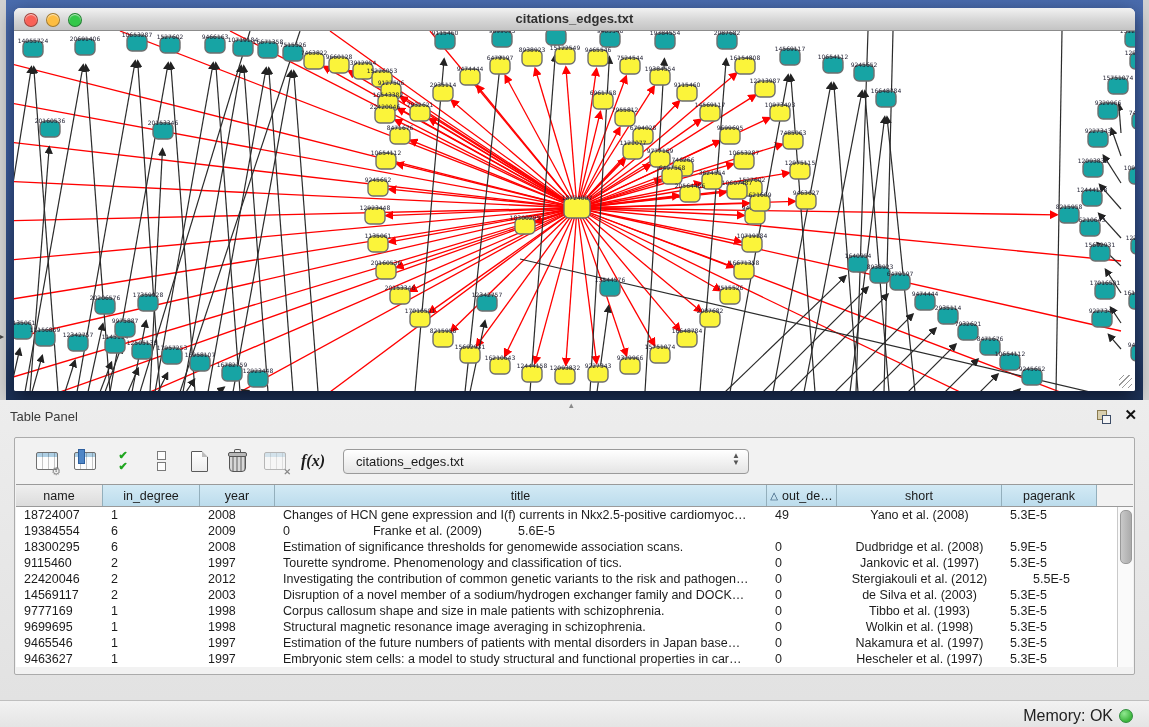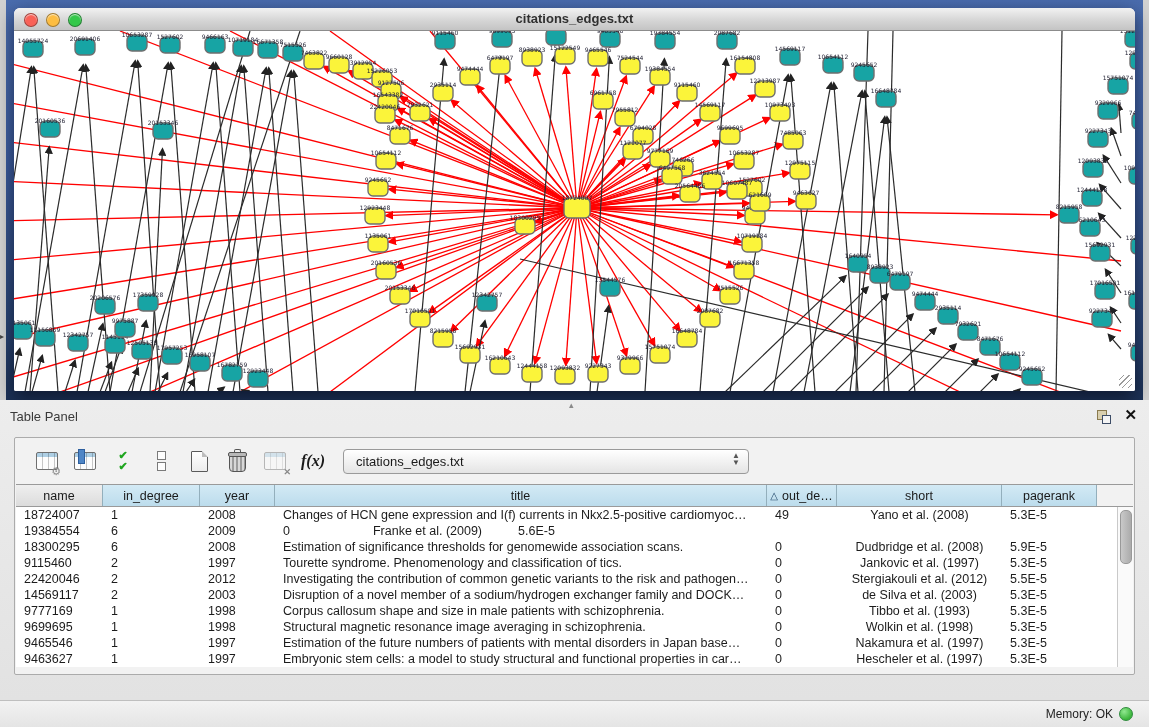--- a/index.html
+++ b/index.html
@@ -86,21 +86,21 @@
   
   .tabs-bar{position:absolute;left:0;top:273px;width:100%;height:27px;display:flex;align-items:center;justify-content:center;}
   .seg{display:inline-flex;border:1px solid #8f8f8f;border-radius:5px;overflow:hidden;
     box-shadow:0 1px 1px rgba(255,255,255,.8);}
   .seg-item{padding:2px 16px;font-size:13px;background:linear-gradient(180deg,#ffffff,#efefef);color:#222;border-left:1px solid #9f9f9f;}
   .seg-item:first-child{border-left:none;}
   .seg-item.active{background:linear-gradient(180deg,#8f8f8f,#6e6e6e);color:#ececec;}
   
   .status-bar{position:absolute;left:0;top:700px;width:1149px;height:27px;
     background:linear-gradient(180deg,#F2F2F2,#E4E4E4);border-top:1px solid #BFBFBF;}
-  .mem{position:absolute;right:16px;top:6px;display:flex;align-items:center;gap:6px;font-size:12px;color:#222;}
+  .mem{position:absolute;right:16px;top:6px;display:flex;align-items:center;gap:6px;font-size:16px;color:#222;}
   .mem-dot{width:12px;height:12px;border-radius:50%;border:1px solid #2e8c3c;
     background:radial-gradient(circle at 35% 30%,#90e890,#3cb53c 70%);}
 </style>
 </head>
 <body>
 
 <div class="net-area">
   <div class="edge-strip left"></div>
   <div class="edge-strip right"></div>
   <span class="left-collapse-arrow">▸</span>
@@ -645,21 +645,21 @@
             <div class="g-cell center" style="width: 165px;">Jankovic et al. (1997)</div>
             <div class="g-cell" style="width: 95px;">5.3E-5</div>
           </div>
           <div class="g-row">
             <div class="g-cell" style="width: 87px;">22420046</div>
             <div class="g-cell" style="width: 97px;">2</div>
             <div class="g-cell" style="width: 75px;">2012</div>
             <div class="g-cell" style="width: 492px;">Investigating the contribution of common genetic variants to the risk and pathogen…</div>
             <div class="g-cell" style="width: 70px;">0</div>
             <div class="g-cell center" style="width: 165px;">Stergiakouli et al. (2012)</div>
-            <div class="g-cell" style="width: 95px;">5.5E-5</div>
+            <div class="g-cell" style="width: 95px; text-align: center;">5.5E-5</div>
           </div>
           <div class="g-row">
             <div class="g-cell" style="width: 87px;">14569117</div>
             <div class="g-cell" style="width: 97px;">2</div>
             <div class="g-cell" style="width: 75px;">2003</div>
             <div class="g-cell" style="width: 492px;">Disruption of a novel member of a sodium/hydrogen exchanger family and DOCK…</div>
             <div class="g-cell" style="width: 70px;">0</div>
             <div class="g-cell center" style="width: 165px;">de Silva et al. (2003)</div>
             <div class="g-cell" style="width: 95px;">5.3E-5</div>
           </div>

